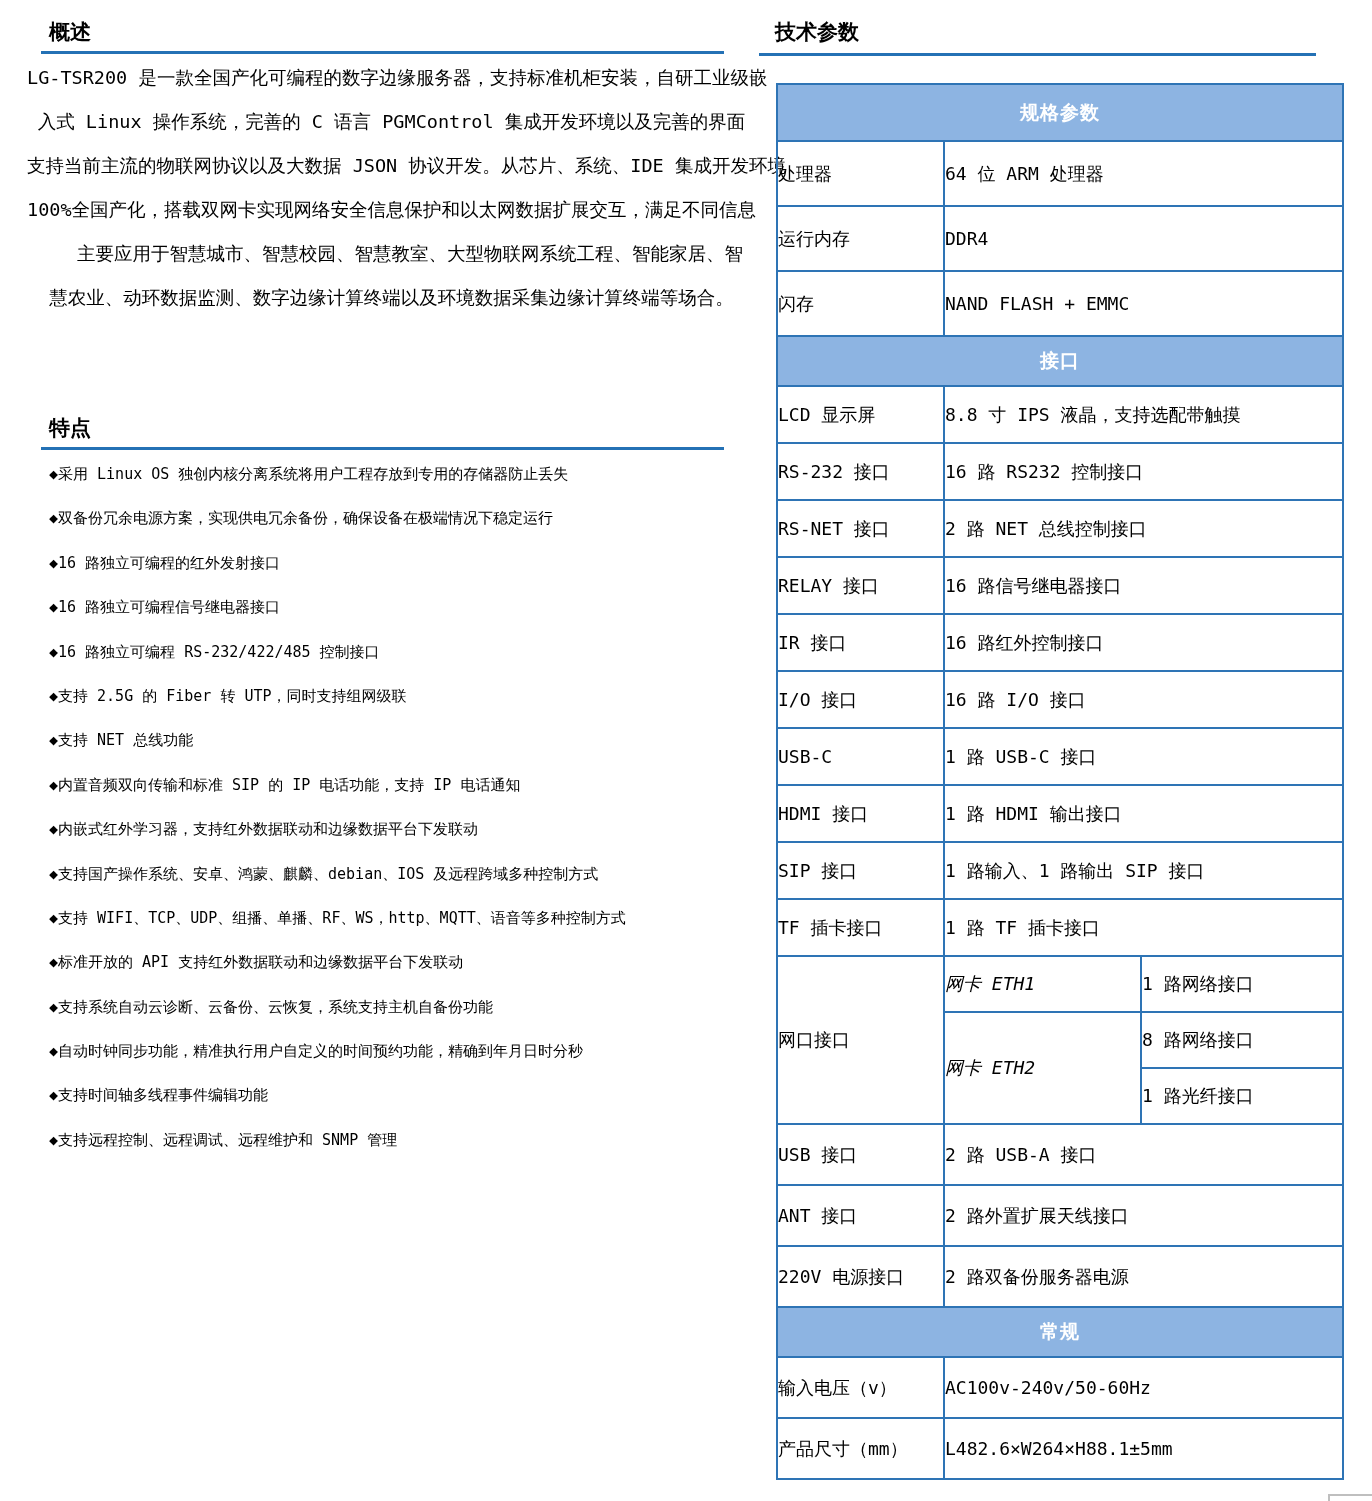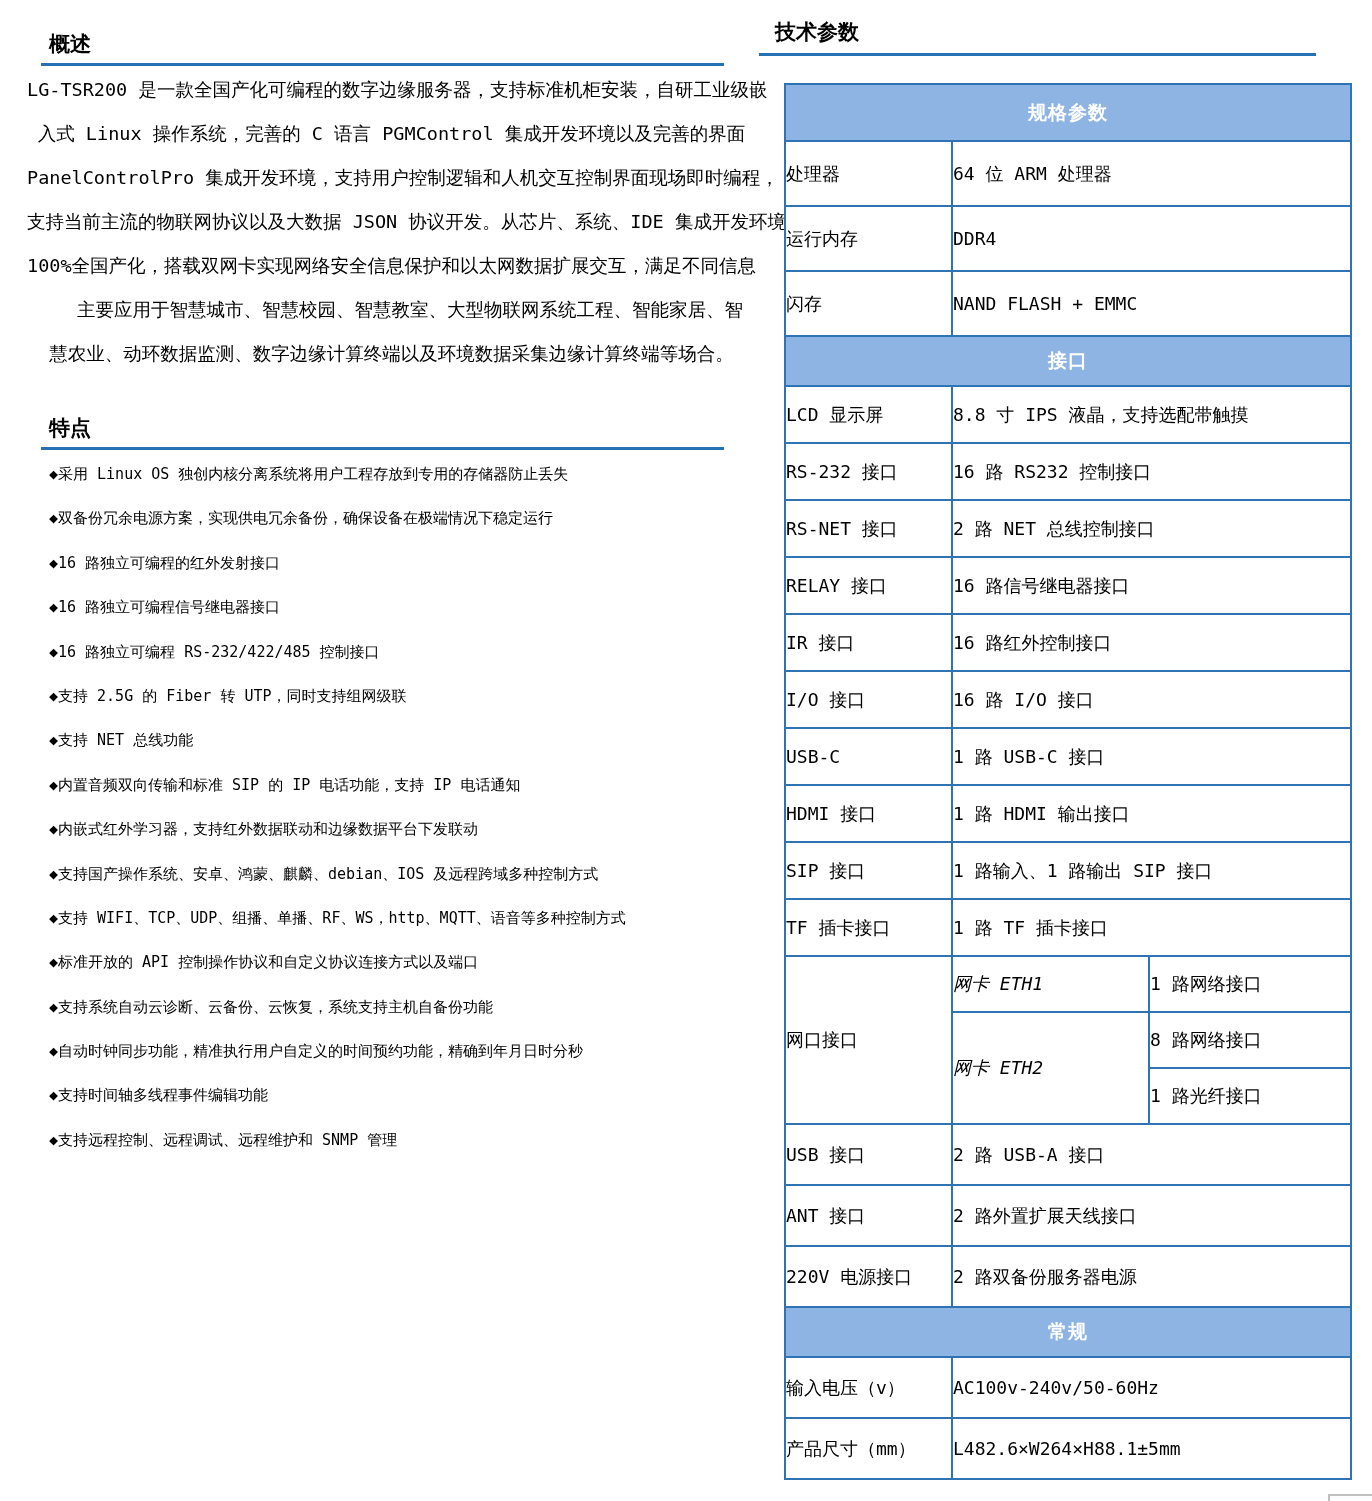--- a/index.html
+++ b/index.html
@@ -6,42 +6,42 @@
   body{
     width:1372px;height:1501px;position:relative;background:#ffffff;
     font-family:"DejaVu Sans Mono","Liberation Mono","DejaVu Sans",sans-serif;
     color:#000;overflow:hidden;
   }
   
   .sec-heading{margin:0;font-size:21px;font-weight:600;line-height:32px;color:#000;}
   .rule{height:3px;background:#2471B5;}
 
   
-  .overview{position:absolute;left:27px;top:28px;width:729px;}
+  .overview{position:absolute;left:27px;top:16px;width:729px;}
   .overview .sec-heading{padding-left:22px;}
   .overview .rule{margin-top:3px;margin-left:14px;width:683px;}
   .paragraph{margin-top:2px;font-size:18.5px;}
   .pline{height:44px;line-height:44px;white-space:nowrap;text-align:center;}
 
   
   .features{position:absolute;left:27px;top:412px;width:729px;}
   .features .sec-heading{padding-left:22px;}
   .features .rule{margin-top:3px;margin-left:14px;width:683px;}
   .feature-list{list-style:none;margin:2px 16px 0 0;padding:0 0 0 22px;font-size:15px;}
   .feature{height:44.4px;line-height:44.4px;white-space:nowrap;}
 
   
   .specs-title{position:absolute;left:759px;top:16px;width:557px;}
   .specs-title .sec-heading{padding-left:16px;}
   .specs-title .rule{margin-top:5px;width:557px;}
 
   
   .spec-table{
     position:absolute;left:776px;top:83px;width:566px;
-    border-collapse:collapse;table-layout:fixed;font-size:18px;margin-left:8px;
+    border-collapse:collapse;table-layout:fixed;font-size:18px;
   }
   .spec-table td,.spec-table th{border:2px solid #2E74B5;padding:0;vertical-align:middle;}
   .spec-table th.band-cell{
     background:#8DB4E2;color:#fff;font-weight:bold;text-align:center;
     font-size:19px;letter-spacing:1px;height:48px;
   }
   tbody.band-first th.band-cell{height:55px;}
   .lbl{text-align:left;padding-left:11px;}
   .val{text-align:left;padding-left:15px;}
   .sub{text-align:left;padding-left:15px;font-style:italic;}
@@ -62,21 +62,20 @@
 <body>
 
 <section class="overview">
   <h2 class="sec-heading">概述</h2>
   <div class="rule"></div>
   <div class="paragraph">
   <div class="pline">LG-TSR200 是一款全国产化可编程的数字边缘服务器，支持标准机柜安装，自研工业级嵌</div>
 
   <div class="pline">入式 Linux 操作系统，完善的 C 语言 PGMControl 集成开发环境以及完善的界面</div>
 
-  <div class="pline">PanelControlPro 集成开发环境，支持用户控制逻辑和人机交互控制界面现场即时编程，</div>
 
   <div class="pline">支持当前主流的物联网协议以及大数据 JSON 协议开发。从芯片、系统、IDE 集成开发环境</div>
 
   <div class="pline">100%全国产化，搭载双网卡实现网络安全信息保护和以太网数据扩展交互，满足不同信息</div>
 
 
   <div class="pline">　　主要应用于智慧城市、智慧校园、智慧教室、大型物联网系统工程、智能家居、智</div>
 
   <div class="pline">慧农业、动环数据监测、数字边缘计算终端以及环境数据采集边缘计算终端等场合。</div>
 </div>
@@ -103,21 +102,21 @@
 
   <li class="feature">◆内置音频双向传输和标准 SIP 的 IP 电话功能，支持 IP 电话通知</li>
 
 
   <li class="feature">◆内嵌式红外学习器，支持红外数据联动和边缘数据平台下发联动</li>
 
   <li class="feature">◆支持国产操作系统、安卓、鸿蒙、麒麟、debian、IOS 及远程跨域多种控制方式</li>
 
   <li class="feature">◆支持 WIFI、TCP、UDP、组播、单播、RF、WS，http、MQTT、语音等多种控制方式</li>
 
-  <li class="feature">◆标准开放的 API 控制操作协议和自定义协议连接方式以及端口</li>
+  <li class="feature">◆标准开放的 API 支持红外数据联动和边缘数据平台下发联动</li>
 
   <li class="feature">◆支持系统自动云诊断、云备份、云恢复，系统支持主机自备份功能</li>
 
   <li class="feature">◆自动时钟同步功能，精准执行用户自定义的时间预约功能，精确到年月日时分秒</li>
 
   <li class="feature">◆支持时间轴多线程事件编辑功能</li>
 
   <li class="feature">◆支持远程控制、远程调试、远程维护和 SNMP 管理</li>
 </ul>
 </section>

